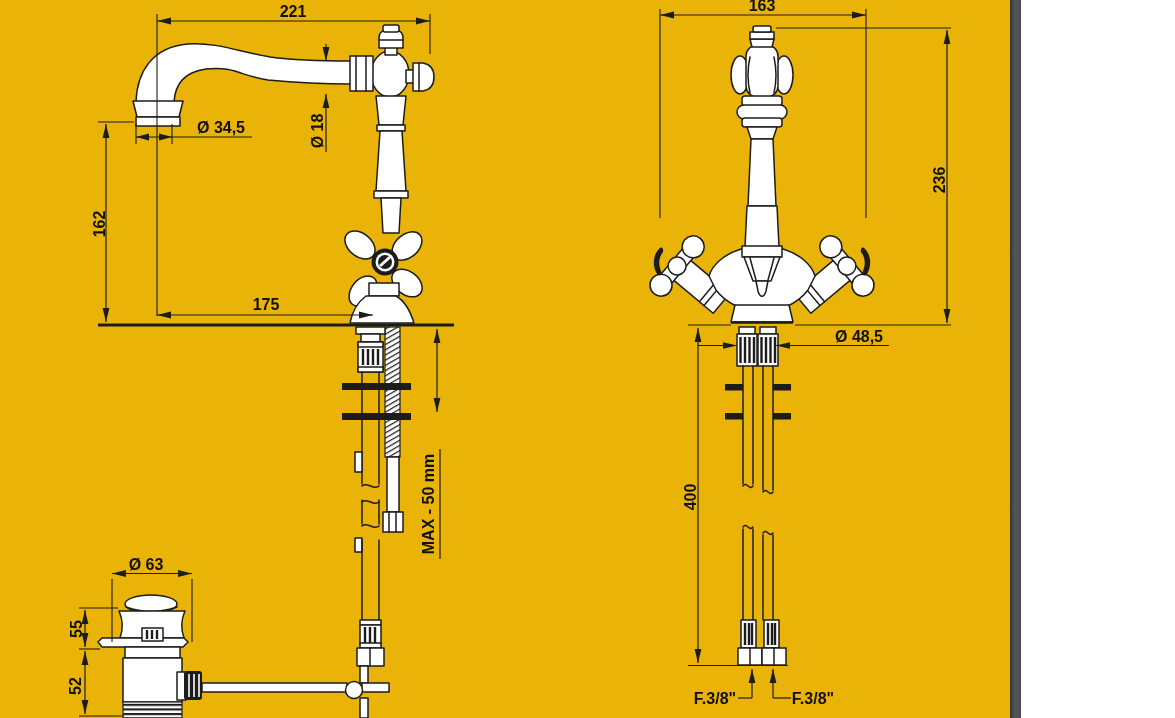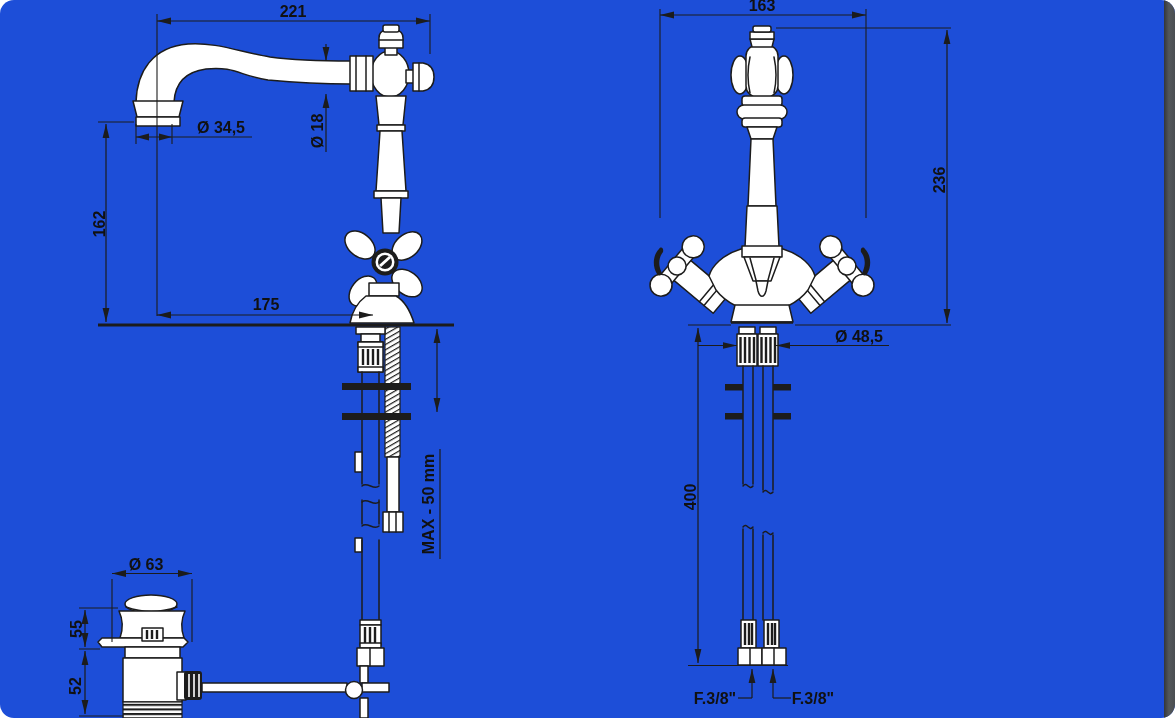--- a/index.html
+++ b/index.html
@@ -1,17 +1,17 @@
 <!DOCTYPE html>
 <html><head>
 <meta charset="utf-8">
 <style>
   html,body{margin:0;padding:0;background:#fff;}
-  .canvas{position:relative;width:1175px;height:718px;background:#1d4ed8;overflow:hidden;
-          font-family:"Liberation Sans",sans-serif;border-radius:14px;}
+  .canvas{position:relative;width:1021px;height:718px;background:#eab308;overflow:hidden;
+          font-family:"Liberation Sans",sans-serif;}
   svg{position:absolute;left:0;top:0;}
   .edgebar{position:absolute;top:0;right:0;width:11px;height:718px;
            background:linear-gradient(90deg,#33363a,#53575a 45%,#4a4e51);}
   .o{fill:#ffffff;stroke:#1c1c1c;stroke-width:1.5;stroke-linejoin:round;}
   .ln{fill:none;stroke:#1c1c1c;stroke-width:1.5;stroke-linejoin:round;stroke-linecap:round;}
   .thin{fill:none;stroke:#1c1c1c;stroke-width:1.1;}
   .dim{fill:none;stroke:#1c1c1c;stroke-width:1.2;}
   .thick{fill:none;stroke:#1c1c1c;stroke-width:3;}
   .med{fill:none;stroke:#1c1c1c;stroke-width:2.4;}
   .blk{fill:#1c1c1c;stroke:none;}

